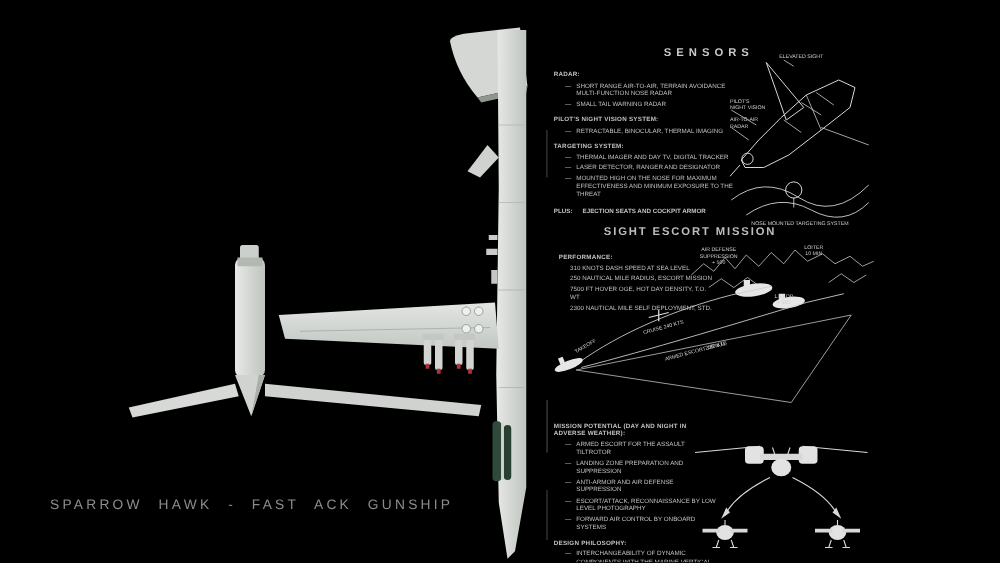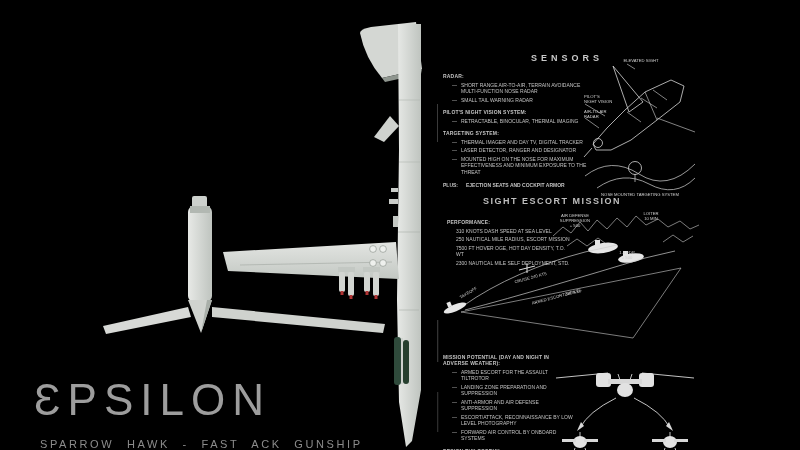--- a/index.html
+++ b/index.html
@@ -6,21 +6,21 @@
   .stage{position:relative;width:800px;height:450px;background:#000;overflow:hidden;
          font-family:"Liberation Sans",sans-serif;}
   svg text{font-family:"Liberation Sans",sans-serif;}
 
   
   .logo{position:absolute;left:34px;top:380px;color:#a2a2a2;}
   .logo .t{font-size:44px;line-height:40px;letter-spacing:7px;font-weight:400;color:#9d9d9d;}
   .logo .s{font-size:11px;letter-spacing:2.6px;word-spacing:7px;color:#8c8c8c;margin-top:18px;margin-left:6px;}
 
   
-  .doc{position:absolute;left:435px;top:16px;width:265px;height:372px;color:#c4c4c4;}
+  .doc{position:absolute;left:435px;top:0;width:265px;height:372px;color:#c4c4c4;}
   .hd{position:absolute;font-size:9px;font-weight:bold;letter-spacing:4px;color:#c9c9c9;}
   .hd2{position:absolute;font-size:9px;font-weight:bold;letter-spacing:1.5px;color:#bdbdbd;}
   .tt{position:absolute;font-size:5px;line-height:6.4px;color:#c2c2c2;}
   .tt .lbl{font-weight:bold;letter-spacing:.2px;}
   .tt .li{display:flex;gap:3px;padding-left:9px;margin-top:2.2px;}
   .tt .li .dash{flex:0 0 6px;}
   .tt .sec{margin-top:6px;}
   .plus{display:flex;gap:8px;margin-top:7px;font-weight:bold;}
   .edge{position:absolute;width:1px;background:#3a3a3a;}
 </style>
@@ -90,21 +90,20 @@
     <rect x="394" y="337" width="7" height="48" rx="3" fill="#2f4a3b"></rect>
     <rect x="403" y="340" width="6" height="44" rx="3" fill="#27402f"></rect>
     <rect x="401" y="338" width="2" height="46" fill="#cfd3cf"></rect>
 
     <rect class="edge" x="437" y="104" width="1.3" height="38" fill="#3a3a3a"></rect>
     <rect x="437" y="320" width="1.3" height="42" fill="#333"></rect>
     <rect x="437" y="392" width="1.3" height="40" fill="#2c2c2c"></rect>
   </svg>
 
   <div class="logo">
-    <div class="t">ƐPSILON</div>
     <div class="s">SPARROW HAWK - FAST ACK GUNSHIP</div>
   </div>
 
   <div class="doc">
 
     <div class="hd" style="left:96px;top:37px;">SENSORS</div>
 
     <div class="tt" style="left:8px;top:57px;width:152px;">
       <div class="lbl">RADAR:</div>
       <div class="li">

